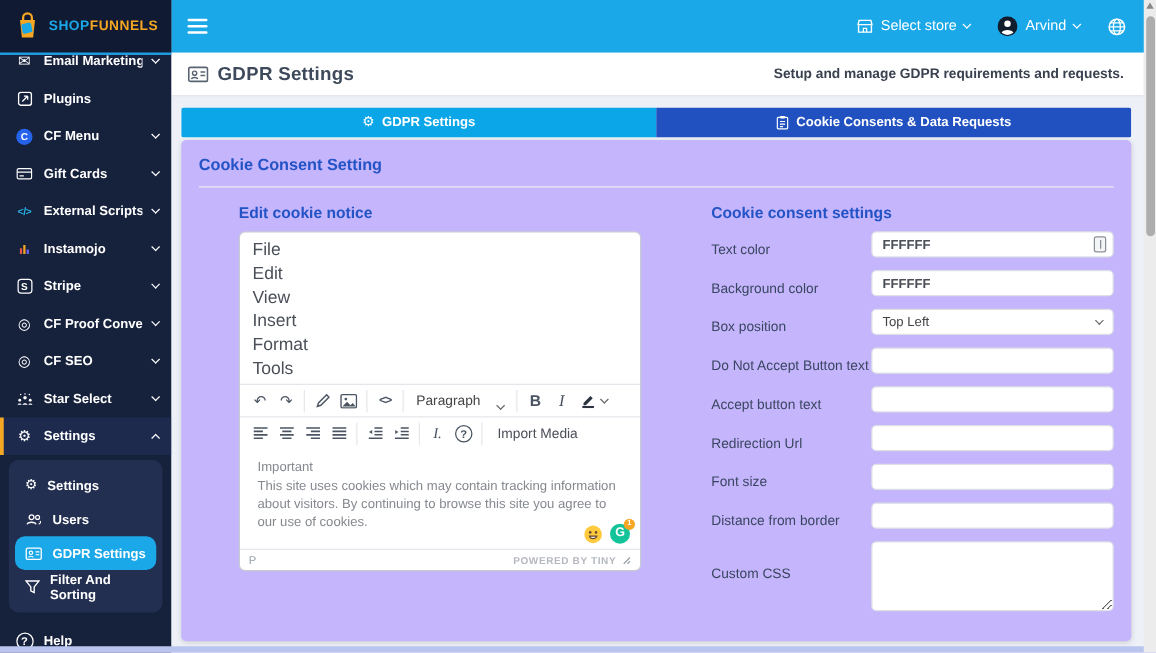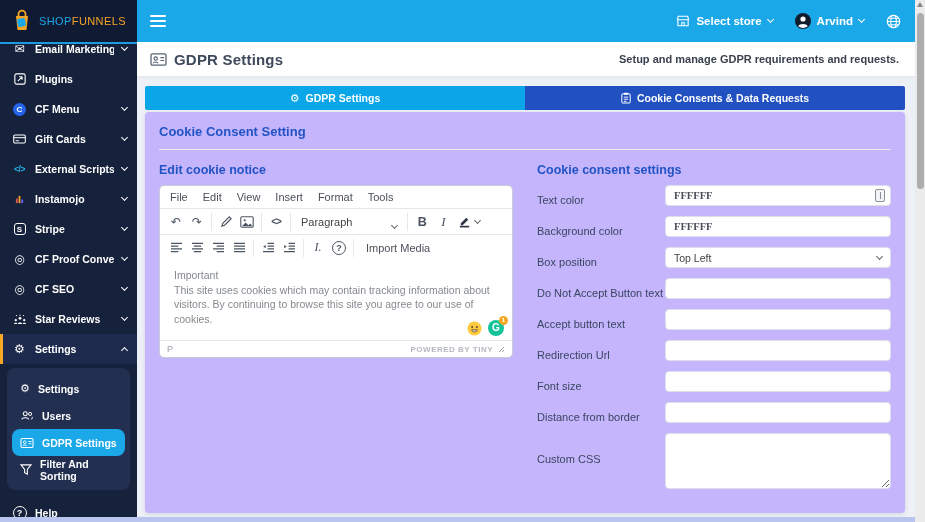--- a/index.html
+++ b/index.html
@@ -5,21 +5,21 @@
   * { margin:0; padding:0; box-sizing:border-box; }
   html,body { width:925px; height:522px; }
   body {
     position:relative; overflow:hidden; background:#EDF0F6;
     font-family:"Liberation Sans","DejaVu Sans",sans-serif;
   }
   
   .sidebar { position:absolute; left:0; top:0; width:137px; height:100%; background:#16213C; z-index:20; }
   .logo { height:42px; background:#111A33; display:flex; align-items:center; gap:7px; padding-left:12px; }
   .bag { width:20px; height:24px; position:relative; }
-  .brand { font-size:11px; font-weight:normal; letter-spacing:.4px; }
+  .brand { font-size:11px; font-weight:bold; letter-spacing:.4px; }
   .brand .b1 { color:#1BA8E8; } .brand .b2 { color:#F5A623; }
   .nav { position:absolute; top:42px; bottom:0; left:0; right:0; overflow:hidden; border-top:2px solid #1D9BE0; }
   .menu { margin-top:-10px; }
   .mi { height:30px; display:flex; align-items:center; gap:8px; padding:0 10px 0 12px; color:#fff; font-size:10.5px; font-weight:bold; cursor:pointer; position:relative; }
   .mi .ic { width:15px; display:flex; justify-content:center; align-items:center; flex-shrink:0; font-style:normal; }
   .mi .lbl { flex:1; white-space:nowrap; overflow:hidden; }
   .mi.active-parent { background:#1D2A4D; border-left:3px solid #F5A623; padding-left:9px; }
   .chev { width:5px; height:5px; border-right:1.6px solid #fff; border-bottom:1.6px solid #fff; transform:rotate(45deg); margin-top:-3px; flex-shrink:0; }
   .chev.up { transform:rotate(-135deg); margin-top:3px; }
   .submenu { margin:4px 7px 0 7px; background:#232F50; border-radius:8px; padding:7px 5px; }
@@ -28,64 +28,64 @@
   .glyph-ic { color:#fff; font-size:12px; line-height:1; }
   .cfmenu-ic { width:13px; height:13px; background:#2563EB; border-radius:50%; color:#fff; font-size:8px; font-weight:bold; display:flex; align-items:center; justify-content:center; }
   .stripe-ic { width:12px; height:12px; border:1.2px solid #fff; border-radius:3px; color:#fff; font-size:8px; font-weight:bold; display:flex; align-items:center; justify-content:center; }
   .code-ic { color:#27B6EA; font-size:8.5px; font-weight:bold; letter-spacing:-.5px; }
   .qcircle { width:14px; height:14px; border:1.5px solid #fff; border-radius:50%; color:#fff; font-size:9px; font-weight:bold; display:flex; align-items:center; justify-content:center; }
   
   .topbar { position:absolute; left:137px; right:0; top:0; height:42px; background:#1BA8E8; display:flex; align-items:center; z-index:15; }
   .burger { margin-left:13px; cursor:pointer; }
   .burger i { display:block; width:16px; height:2.2px; background:#fff; margin:3px 0; border-radius:1px; }
   .top-right { margin-left:auto; display:flex; align-items:center; gap:22px; padding-right:24px; color:#fff; }
-  .tgroup { display:flex; align-items:center; gap:6px; font-size:11.5px; font-weight:bold; cursor:pointer; }
+  .tgroup { display:flex; align-items:center; gap:6px; font-size:11.5px; font-weight:normal; cursor:pointer; }
   
   .main { position:absolute; left:137px; top:42px; right:0; bottom:0; background:#EDF0F6; overflow:hidden; }
   .page-header { height:34px; background:#fff; margin-right:10px; display:flex; align-items:center; justify-content:space-between; padding:0 16px 0 13px; box-shadow:0 1px 2px rgba(0,0,0,.06); }
   .ph-left { display:flex; align-items:center; gap:7px; }
   .ph-title { font-size:15px; font-weight:bold; color:#3E4A5B; letter-spacing:.2px; }
   .ph-sub { font-size:11px; font-weight:bold; color:#39414F; }
   .tabs { display:flex; margin:10px 20px 0 8px; height:24px; border-radius:2px; overflow:hidden; }
   .tab { flex:1; display:flex; align-items:center; justify-content:center; gap:6px; color:#fff; font-size:10.5px; font-weight:bold; cursor:pointer; }
   .tab.t1 { background:#0AA6E8; } .tab.t2 { background:#2151C0; }
   .card { margin:2px 20px 0 8px; background:#c4b5fd; border-radius:4px; box-shadow:0 1px 4px rgba(0,0,0,.12); padding:12px 14px 14px 14px; min-height:372px; }
   .sec-title { color:#2353C5; font-size:13px; font-weight:bold; padding-bottom:10px; border-bottom:1px solid #E8EAF0; }
   .cols { display:flex; gap:24px; margin-top:13px; }
-  .col { flex:1; min-width:0; }
+  .col { flex:1; min-width:0;margin-left:32px; }
   .col-h { color:#2353C5; font-size:12.5px; font-weight:bold; margin-bottom:8px; }
   
   .editor { border:1.5px solid #C6CBD4; border-radius:5px; overflow:hidden; background:#fff; }
-  .menubar { display:flex; gap:15px; padding:5px 10px; font-size:11px; color:#4A4F58; }
+  .menubar { display:flex; gap:3px; padding:5px 10px; font-size:14px; color:#4A4F58;flex-direction:column; }
   .menubar span { cursor:pointer; }
   .tbar { display:flex; align-items:center; border-top:1px solid #E3E6EA; height:26px; padding:0 2px; }
   .grp { display:flex; align-items:center; gap:1px; padding:0 4px; border-right:1px solid #E6E8EC; height:18px; }
   .grp:last-child { border-right:none; }
   .tbtn { min-width:20px; height:20px; display:flex; align-items:center; justify-content:center; cursor:pointer; color:#4A5462; font-size:12px; border-radius:3px; }
   .tbtn.b { font-weight:bold; font-size:12.5px; }
   .tbtn.i { font-style:italic; font-family:"Liberation Serif","DejaVu Serif",serif; font-size:13px; }
-  .para { display:flex; align-items:flex-end; gap:40px; font-size:11px; color:#444; padding:0 6px; cursor:pointer; }
+  .para { display:flex; align-items:flex-end; gap:14px; font-size:11px; color:#444; padding:0 6px; cursor:pointer; }
   .chev-d { width:5px; height:5px; border-right:1.4px solid #666; border-bottom:1.4px solid #666; transform:rotate(45deg); margin-top:-2px; }
   .codetxt { font-size:10px; font-weight:bold; letter-spacing:-1px; }
   .fmt-i { font-family:"Liberation Serif","DejaVu Serif",serif; font-style:italic; font-size:12px; color:#4A5462; }
   .qmark { width:14px; height:14px; border:1.3px solid #4A5462; border-radius:50%; font-size:9px; font-weight:bold; color:#4A5462; display:flex; align-items:center; justify-content:center; }
   .imedia { font-size:11px; color:#4A4F58; padding:0 8px; cursor:pointer; }
   .edit-area { height:80px; padding:8px 14px; font-size:10.5px; line-height:1.4; color:#85898F; position:relative; cursor:text; }
   .emoji-row { position:absolute; right:8px; bottom:4px; display:flex; align-items:center; gap:6px; }
   .gram { position:relative; width:16px; height:16px; border-radius:50%; background:#15C39A; color:#fff; font-size:10px; font-weight:bold; display:flex; align-items:center; justify-content:center; cursor:pointer; }
   .gram .badge { position:absolute; top:-4px; right:-4px; width:9px; height:9px; background:#F5A623; border-radius:50%; font-size:6px; color:#fff; display:flex; align-items:center; justify-content:center; }
   .statusbar { border-top:1px solid #E3E6EA; height:17px; display:flex; align-items:center; justify-content:space-between; padding:0 7px; }
   .st-p { font-size:9px; color:#9AA0A8; }
   .powered { font-size:8px; letter-spacing:.5px; color:#B5B9BF; font-weight:bold; display:flex; align-items:center; gap:5px; }
   .btn-default { margin-top:13px; background:#1BA5E8; color:#fff; border:none; font-family:inherit; font-size:11px; font-weight:bold; padding:6px 12px; border-radius:4px; cursor:pointer; }
   
   .frow { display:flex; align-items:flex-end; margin-bottom:10px; }
   .frow.top { align-items:flex-start; }
   .flabel { width:128px; flex-shrink:0; font-size:11px; color:#3A4660; font-weight:500; }
-  .finput { flex:1; height:21px; border:1px solid #DCDFE6; border-radius:4px; font-family:Liberation Serif, serif; font-size:10.5px; font-weight:bold; color:#4A4F57; padding:0 8px; outline:none; background:#fff; min-width:0; }
+  .finput { flex:1; height:21px; border:1px solid #DCDFE6; border-radius:4px; font-family:Liberation Sans, sans-serif; font-size:10.5px; font-weight:bold; color:#4A4F57; padding:0 8px; outline:none; background:#fff; min-width:0; }
   .inwrap { flex:1; position:relative; display:flex; min-width:0; }
   .ext-ic { position:absolute; right:6px; top:4px; width:10px; height:13px; border:1.2px solid #8A9098; border-radius:2px; background:#F4F5F6; }
   .ext-ic::after { content:""; position:absolute; left:3.5px; top:2px; width:1.6px; height:7px; background:#8A9098; }
   .fselect { flex:1; height:21px; border:1px solid #DCDFE6; border-radius:4px; font-size:10.5px; color:#444; padding:0 8px; display:flex; align-items:center; justify-content:space-between; cursor:pointer; background:#fff; }
   .ftextarea { flex:1; height:56px; border:1px solid #DCDFE6; border-radius:4px; font-family:inherit; font-size:10.5px; padding:4px 8px; resize:both; outline:none; min-width:0; }
   
   .scrollbar { position:absolute; right:0; top:0; width:10px; height:100%; background:#ECECEC; z-index:60; }
   .sb-up { position:absolute; top:2px; left:2px; width:0; height:0; border-left:3px solid transparent; border-right:3px solid transparent; border-bottom:5px solid #888; }
   .sb-thumb { position:absolute; top:13px; left:1.5px; width:7px; height:176px; background:#ADADAD; border-radius:4px; cursor:pointer; }
   .bottom-strip { position:absolute; bottom:0; left:0; right:0; height:5px; background:#B9C5EF; z-index:50; }
@@ -179,21 +179,21 @@
               <path d="M5.6 11c.3-2 4.5-2 4.8 0z" fill="#fff"></path>
               <circle cx="3.2" cy="6.8" r="1.3" fill="#fff"></circle>
               <path d="M1.2 11c.2-1.6 3.4-1.6 3.7 0z" fill="#fff"></path>
               <circle cx="12.8" cy="6.8" r="1.3" fill="#fff"></circle>
               <path d="M11.1 11c.2-1.6 3.4-1.6 3.7 0z" fill="#fff"></path>
               <circle cx="4" cy="1.5" r=".7" fill="#fff"></circle>
               <circle cx="8" cy="1" r=".7" fill="#fff"></circle>
               <circle cx="12" cy="1.5" r=".7" fill="#fff"></circle>
             </svg>
           </span>
-        <span class="lbl">Star Reviews</span>
+        <span class="lbl">Star Select</span>
           <span class="chev"></span>
       </div>
       <div class="mi active-parent">
         <span class="ic glyph-ic">⚙</span>
         <span class="lbl">Settings</span>
           <span class="chev up"></span>
       </div>
       <div class="submenu">
         <div class="smi">
           <span class="ic glyph-ic" style="font-size:11px">⚙</span>

